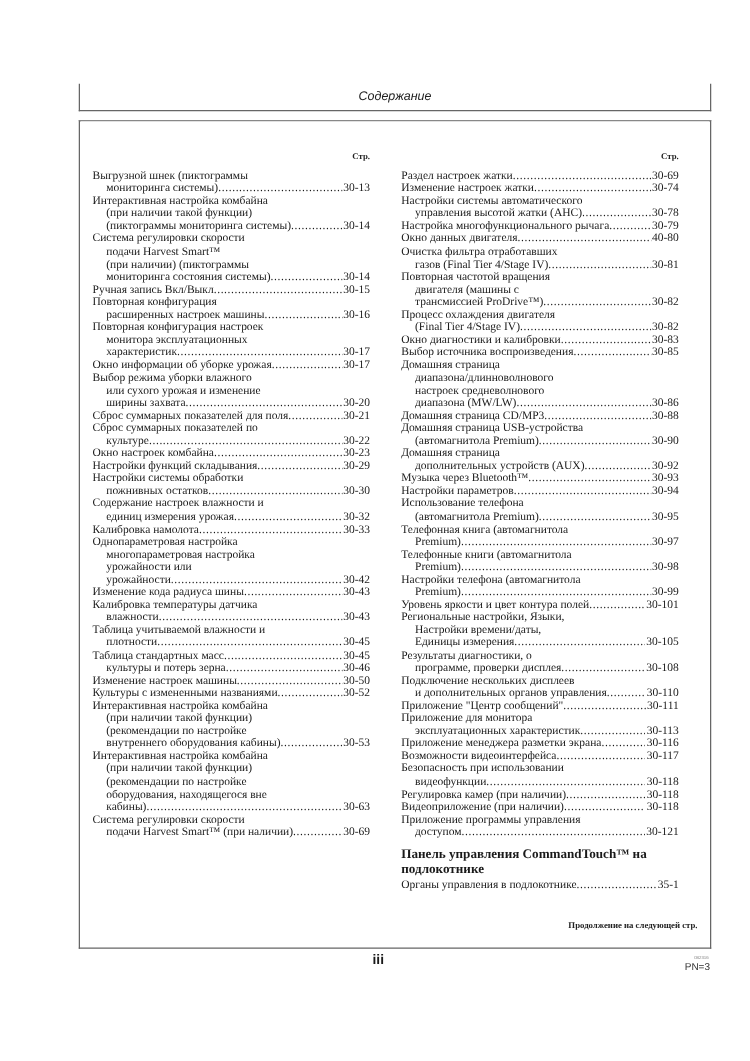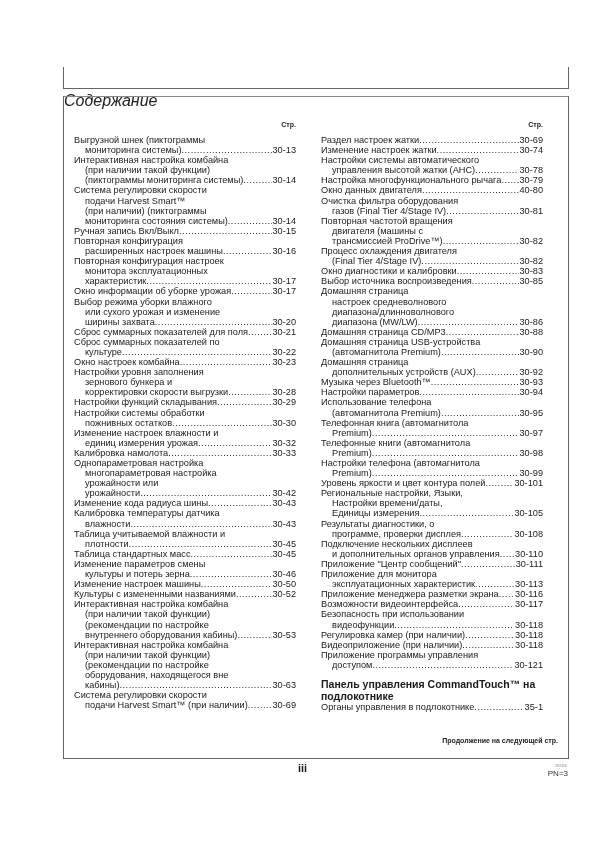--- a/index.html
+++ b/index.html
@@ -1,23 +1,23 @@
 <!DOCTYPE html>
 <html><head>
 <meta charset="utf-8">
 <style>
   html, body { margin: 0; padding: 0; background: #ffffff; }
   body { width: 600px; height: 849px; position: relative; overflow: hidden;
          font-family: "Liberation Sans", sans-serif; color: #1a1a1a; }
   .header-box { position: absolute; left: 63px; top: 67px; width: 504px; height: 21px;
                 border-left: 1px solid #666; border-right: 1px solid #666; border-bottom: 1px solid #666; }
-  .header-title { position: absolute; left: 0; right: 0; top: 5px; text-align: left;
-                  font-style: italic; font-size: 16px; color: #222; margin-top: 20px; }
+  .header-title { position: absolute; left: 0; right: 0; top: 5px; text-align: center;
+                  font-style: italic; font-size: 10px; color: #222; }
   .main-box { position: absolute; left: 63px; top: 96px; width: 504px; height: 661px;
-              border: 1px solid #666; border-top: 1px solid #888; }
+              border: 1px solid #666; border-top: 1px solid #888; font-family: Liberation Serif, serif; }
   .col { position: absolute; top: 24px; width: 222px; }
   .col.left { left: 10px; }
   .col.right { left: 257px; }
   .col-head { text-align: right; font-weight: bold; font-size: 7px; height: 14px; color: #222; }
   .entry { font-size: 9.2px; line-height: 10.1px; }
   .entry .line { display: block; white-space: nowrap; }
   .entry .line.ind { padding-left: 11px; }
   .entry .last { display: flex; align-items: flex-start; }
   .entry .last .txt { white-space: nowrap; }
   .entry .last .dots { flex: 1; overflow: hidden; white-space: nowrap; letter-spacing: 0.5px; }
@@ -123,45 +123,36 @@
           </span>
         </div>
         <div class="entry">
           <span class="line last">
             <span class="txt">Окно настроек комбайна</span>
             <span class="dots"></span>
             <span class="pg">30-23</span>
           </span>
         </div>
         <div class="entry">
-          <span class="line">Настройки уровня заполнения</span>
-          <span class="line ind">зернового бункера и</span>
-          <span class="line last ind">
-            <span class="txt">корректировки скорости выгрузки</span>
-            <span class="dots"></span>
-            <span class="pg">30-28</span>
-          </span>
-        </div>
-        <div class="entry">
           <span class="line last">
             <span class="txt">Настройки функций складывания</span>
             <span class="dots"></span>
             <span class="pg">30-29</span>
           </span>
         </div>
         <div class="entry">
           <span class="line">Настройки системы обработки</span>
           <span class="line last ind">
             <span class="txt">пожнивных остатков</span>
             <span class="dots"></span>
             <span class="pg">30-30</span>
           </span>
         </div>
         <div class="entry">
-          <span class="line">Изменение настроек влажности и</span>
+          <span class="line">Содержание настроек влажности и</span>
           <span class="line last ind">
             <span class="txt">единиц измерения урожая</span>
             <span class="dots"></span>
             <span class="pg">30-32</span>
           </span>
         </div>
         <div class="entry">
           <span class="line last">
             <span class="txt">Калибровка намолота</span>
             <span class="dots"></span>
@@ -202,21 +193,20 @@
           </span>
         </div>
         <div class="entry">
           <span class="line last">
             <span class="txt">Таблица стандартных масс</span>
             <span class="dots"></span>
             <span class="pg">30-45</span>
           </span>
         </div>
         <div class="entry">
-          <span class="line">Изменение параметров смены</span>
           <span class="line last ind">
             <span class="txt">культуры и потерь зерна</span>
             <span class="dots"></span>
             <span class="pg">30-46</span>
           </span>
         </div>
         <div class="entry">
           <span class="line last">
             <span class="txt">Изменение настроек машины</span>
             <span class="dots"></span>
@@ -294,21 +284,21 @@
           </span>
         </div>
         <div class="entry">
           <span class="line last">
             <span class="txt">Окно данных двигателя</span>
             <span class="dots"></span>
             <span class="pg">40-80</span>
           </span>
         </div>
         <div class="entry">
-          <span class="line">Очистка фильтра оборудования</span>
+          <span class="line">Очистка фильтра отработавших</span>
           <span class="line last ind">
             <span class="txt">газов (Final Tier 4/Stage IV)</span>
             <span class="dots"></span>
             <span class="pg">30-81</span>
           </span>
         </div>
         <div class="entry">
           <span class="line">Повторная частотой вращения</span>
           <span class="line ind">двигателя (машины с</span>
           <span class="line last ind">
@@ -334,22 +324,22 @@
         </div>
         <div class="entry">
           <span class="line last">
             <span class="txt">Выбор источника воспроизведения</span>
             <span class="dots"></span>
             <span class="pg">30-85</span>
           </span>
         </div>
         <div class="entry">
           <span class="line">Домашняя страница</span>
+          <span class="line ind">диапазона/длинноволнового</span>
           <span class="line ind">настроек средневолнового</span>
-          <span class="line ind">диапазона/длинноволнового</span>
           <span class="line last ind">
             <span class="txt">диапазона (MW/LW)</span>
             <span class="dots"></span>
             <span class="pg">30-86</span>
           </span>
         </div>
         <div class="entry">
           <span class="line last">
             <span class="txt">Домашняя страница CD/MP3</span>
             <span class="dots"></span>

